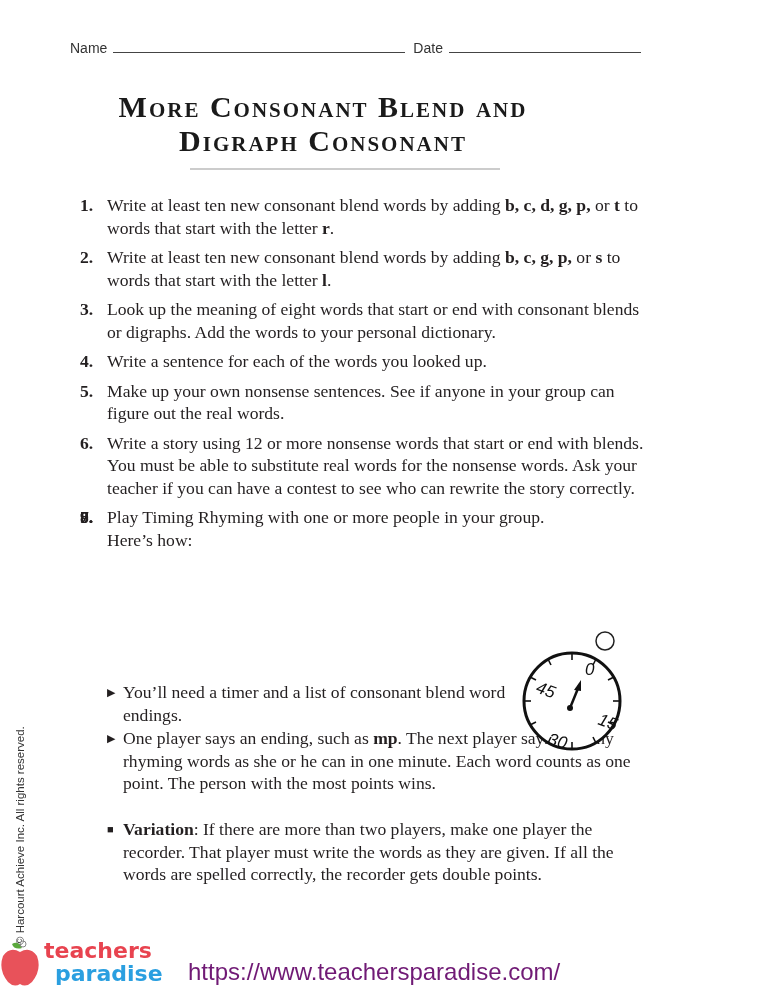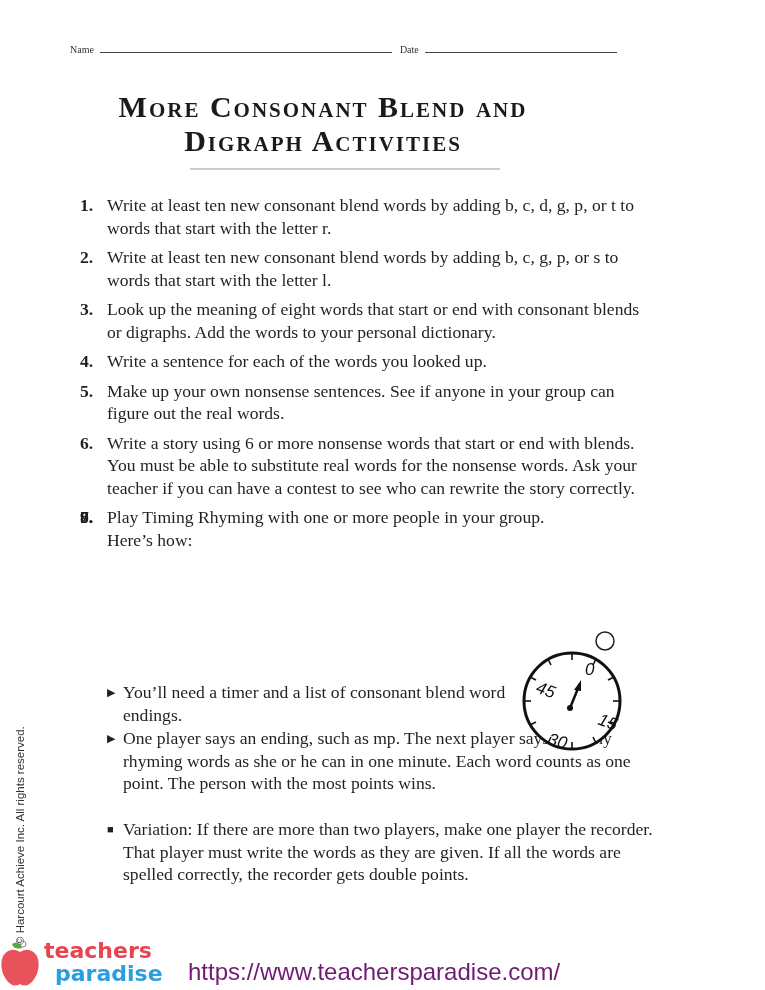--- a/index.html
+++ b/index.html
@@ -1,56 +1,56 @@
 <!DOCTYPE html>
 <html><head>
 <meta charset="utf-8">
 <style>
   html, body { margin:0; padding:0; background:#fff; }
   body { width:765px; height:990px; position:relative; overflow:hidden; font-family:"Liberation Serif", serif; color:#231f20; }
-  .hdr { position:absolute; top:40px; left:70px; font-family:Liberation Serif, serif; font-size:10px; color:#333; }
+  .hdr { position:absolute; top:40px; left:70px; font-family:Liberation Sans, sans-serif; font-size:14px; color:#333; }
   .hdr .line { display:inline-block; border-bottom:1px solid #444; vertical-align:baseline; height:12px; }
   .name-line { width:292px; margin:0 8px 0 6px; }
   .date-line { width:192px; margin-left:6px; }
   .title { position:absolute; top:90px; left:0; width:646px; text-align:center; font-family:"Liberation Serif", serif; font-weight:bold; font-variant:small-caps; font-size:30px; letter-spacing:2px; line-height:34px; color:#1a1a1a; }
   .rule { position:absolute; top:168px; left:190px; width:310px; height:2px; background:#ccc; }
   ol.items { position:absolute; top:194px; left:80px; margin:0; padding:0; list-style:none; width:575px; font-size:17.6px; line-height:22.5px; }
   ol.items li { position:relative; padding-left:27px; margin-bottom:7px; }
   ol.items li .num { position:absolute; left:0; font-weight:bold; }
   ol.items li.i9 { width:440px; }
   .sub { position:absolute; left:123px; font-size:17.6px; line-height:22.5px; }
   .sub .mk { position:absolute; left:-16px; font-size:11px; }
-  b { font-weight:normal;text-align:right; }
+  b { font-weight:bold;text-align:right; }
   .clock { position:absolute; left:515px; top:628px; }
   .copy { position:absolute; left:14px; top:945px; transform:rotate(-90deg); transform-origin:0 0; font-family:"Liberation Sans", sans-serif; font-size:11.5px; color:#333; white-space:nowrap; }
   .logo { position:absolute; left:0; top:938px; width:160px; height:52px; }
   .logo .t1 { position:absolute; left:44px; top:0; font-family:"DejaVu Sans", sans-serif; font-weight:bold; font-size:22px; color:#e8434f; }
   .logo .t2 { position:absolute; left:55px; top:23px; font-family:"DejaVu Sans", sans-serif; font-weight:bold; font-size:22px; color:#2a9fe0; }
   .url { position:absolute; left:188px; top:958px; font-family:"Liberation Sans", sans-serif; font-size:24px; color:#701a75; }
 </style>
 </head>
 <body>
 
 <div class="hdr">
   <span>Name</span><span class="line name-line"></span><span>Date</span><span class="line date-line"></span>
 </div>
 
 <div class="title">
   <div>More Consonant Blend and</div>
-  <div>Digraph Activities</div>
+  <div>Digraph Consonant</div>
 </div>
 <div class="rule"></div>
 
 <ol class="items" id="items">
     <li><span class="num">1.</span><span>Write at least ten new consonant blend words by adding </span><b>b, c, d, g, p,</b><span> or </span><b>t</b><span> to words that start with the letter </span><b>r</b><span>.</span></li>
     <li><span class="num">2.</span><span>Write at least ten new consonant blend words by adding </span><b>b, c, g, p,</b><span> or </span><b>s</b><span> to words that start with the letter </span><b>l</b><span>.</span></li>
     <li><span class="num">3.</span><span>Look up the meaning of eight words that start or end with consonant blends or digraphs. Add the words to your personal dictionary.</span></li>
     <li><span class="num">4.</span><span>Write a sentence for each of the words you looked up.</span></li>
     <li><span class="num">5.</span><span>Make up your own nonsense sentences. See if anyone in your group can figure out the real words.</span></li>
-    <li><span class="num">6.</span><span>Write a story using 6 or more nonsense words that start or end with blends. You must be able to substitute real words for the nonsense words. Ask your teacher if you can have a contest to see who can rewrite the story correctly.</span></li>
+    <li><span class="num">6.</span><span>Write a story using 12 or more nonsense words that start or end with blends. You must be able to substitute real words for the nonsense words. Ask your teacher if you can have a contest to see who can rewrite the story correctly.</span></li>
     <li><span class="num">7.</span></li>
     <li><span class="num">8.</span></li>
     <li class="i9"><span class="num">9.</span><span>Play Timing Rhyming with one or more people in your group. Here’s how:</span></li>
   </ol>
 
 <div class="sub" id="sub0" style="top:681px; width:385px;"><span class="mk">▶</span><span>You’ll need a timer and a list of consonant blend word endings.</span></div>
 <div class="sub" id="sub1" style="top:727px; width:510px;"><span class="mk">▶</span><span>One player says an ending, such as </span><b>mp</b><span>. The next player says as many rhyming words as she or he can in one minute. Each word counts as one point. The person with the most points wins.</span></div>
 <div class="sub" id="sub2" style="top:818px; width:530px;"><span class="mk">■</span><b>Variation</b><span>: If there are more than two players, make one player the recorder. That player must write the words as they are given. If all the words are spelled correctly, the recorder gets double points.</span></div>
 
 <svg class="clock" width="120" height="125" viewBox="0 0 120 125">

